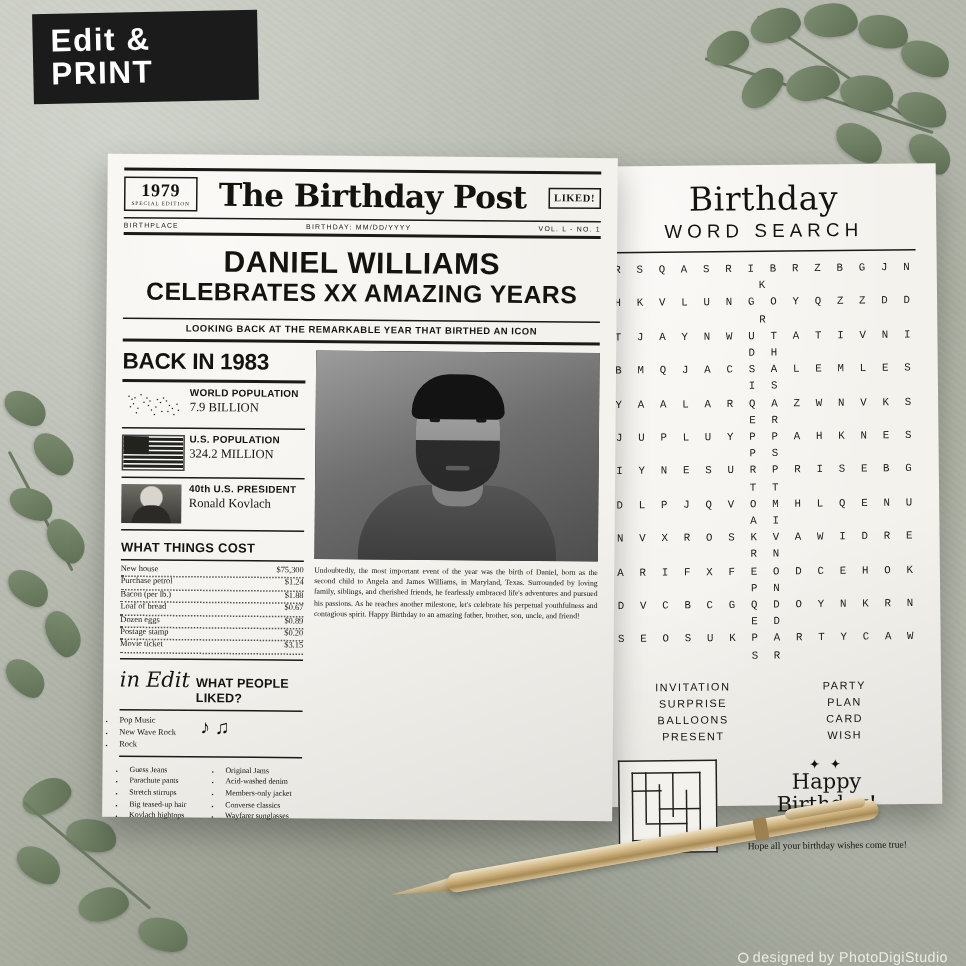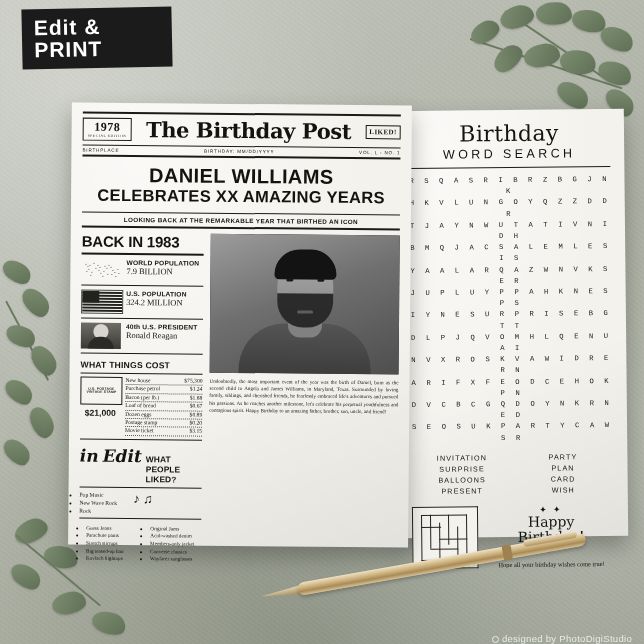--- a/index.html
+++ b/index.html
@@ -93,21 +93,21 @@
   .stamp{width:40px;flex:none;}
   .stampbox{border:1px solid #1a1a16;width:40px;height:26px;display:flex;flex-direction:column;align-items:center;
             justify-content:center;line-height:1;}
   .stampbox .t{font-size:3.4px;font-weight:bold;letter-spacing:.2px;text-align:center;font-family:"Liberation Sans",sans-serif;}
   .income{font-family:"Liberation Sans",sans-serif;font-weight:bold;font-size:8.6px;margin-top:3px;text-align:center;}
   .costlist{flex:1;}
   .costrow{display:flex;justify-content:space-between;font-family:"Liberation Serif",serif;font-size:5.6px;line-height:7.4px;
            border-bottom:.5px dotted #55554c;}
 
   .style-head{display:flex;align-items:baseline;gap:4px;margin-top:6px;}
-  .style-head .script{font-family:"DejaVu Serif",serif;font-style:italic;font-size:17px;font-weight:bold;}
+  .style-head .script{font-family:"DejaVu Serif",serif;font-style:italic;font-size:14px;}
   .liked{font-family:"Liberation Sans",sans-serif;font-weight:bold;font-size:8.4px;letter-spacing:.1px;}
   .twocol{display:flex;gap:6px;margin-top:3px;border-top:1px solid #1a1a16;padding-top:3px;}
   .bullets{flex:1;font-family:"Liberation Serif",serif;font-size:5.2px;line-height:7.6px;}
   .bullets li{margin-left:7px;}
   ul{margin:0;padding:0;list-style:disc;}
 
   .likes{font-family:"Liberation Serif",serif;font-size:5.6px;line-height:8px;}
 
   .photo{width:100%;height:139px;background:#2e2e2c;position:relative;overflow:hidden;filter:grayscale(1);}
   .ph-bg{position:absolute;inset:0;background:linear-gradient(160deg,#9c9c99,#6f6f6c 45%,#4e4e4b);}
@@ -273,21 +273,21 @@
         </div>
       </div>
     </div>
   </div>
 
   <div class="card" id="card-front">
     <div class="fc">
 
       <div class="masthead">
         <div class="ed-box">
-          <div class="ed-year">1978</div>
+          <div class="ed-year">1979</div>
           <div class="ed-sub">SPECIAL EDITION</div>
         </div>
         <div class="paper-title">The Birthday Post</div>
         <div class="extra-box">LIKED!</div>
       </div>
 
       <div class="subbar">
         <span>BIRTHPLACE</span>
         <span>BIRTHDAY: MM/DD/YYYY</span>
         <span>VOL. L - NO. 1</span>
@@ -359,33 +359,26 @@
               <div class="fact-value">324.2 MILLION</div>
             </div>
           </div>
 
           <div class="factrow">
             <div class="fact-ico">
               <div class="prez"></div>
             </div>
             <div class="fact-txt">
               <div class="fact-label">40th U.S. PRESIDENT</div>
-              <div class="fact-value">Ronald Reagan</div>
+              <div class="fact-value">Ronald Kovlach</div>
             </div>
           </div>
 
           <div class="sect-title">WHAT THINGS COST</div>
           <div class="cost-wrap">
-            <div class="stamp">
-              <div class="stampbox">
-                <div class="t">U.S. POSTAGE</div>
-                <div class="t">VINTAGE STAMP</div>
-              </div>
-              <div class="income">$21,000</div>
-            </div>
             <div class="costlist">
               <div class="costrow">
                   <span>New house</span>
                   <span>$75,300</span>
                 </div>
               <div class="costrow">
                   <span>Purchase petrol</span>
                   <span>$1.24</span>
                 </div>
               <div class="costrow">

